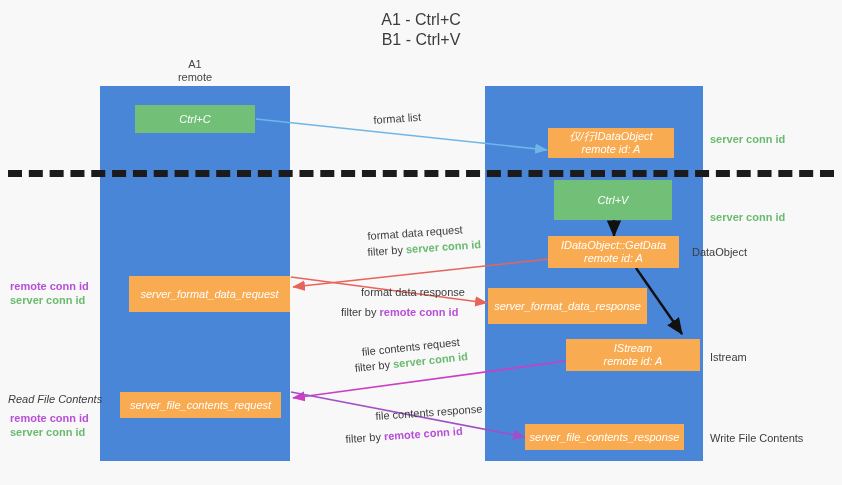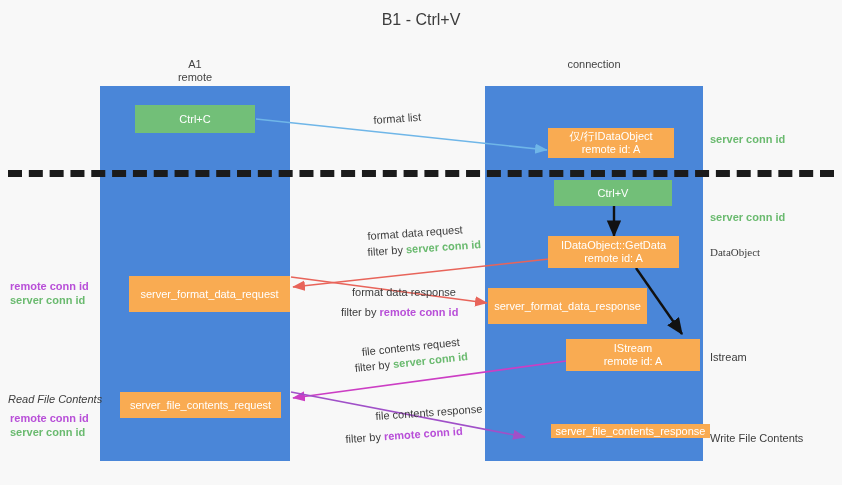--- a/index.html
+++ b/index.html
@@ -16,21 +16,21 @@
     position:absolute;text-align:center;color:#444;
     font-size:11px;line-height:13px;
   }
   .title{
     position:absolute;left:0;top:10px;width:842px;text-align:center;
     color:#3c3c3c;font-size:16px;line-height:20px;
   }
   .box{
     position:absolute;display:flex;align-items:center;justify-content:center;
     flex-direction:column;color:#ffffff;font-size:11px;line-height:13px;
-    text-align:center;box-sizing:border-box;
+    text-align:center;box-sizing:border-box;font-style:italic;
   }
   .box.green{background:#72bf78;}
   .box.orange{background:#f9ab52;}
   .lbl{
     position:absolute;font-size:11px;line-height:14px;color:#3c3c3c;
     white-space:nowrap;
   }
   .lbl.green{color:#6aba6f;font-weight:bold;}
   .lbl.purple{color:#b84fd8;font-weight:bold;}
   .lbl.rot{transform-origin:left top;}
@@ -41,29 +41,29 @@
   }
   .stack{position:absolute;font-size:11px;line-height:14px;white-space:nowrap;}
   .stack div{white-space:nowrap;}
 </style>
 </head>
 <body>
 
 <div id="stage">
 
   <div class="title">
+    <div>A1 - Ctrl+C</div>
     <div>B1 - Ctrl+V</div>
   </div>
 
   <div class="lane-title" style="left:100px;top:58px;width:190px;">
     <div>A1</div>
     <div>remote</div>
   </div>
   <div class="lane-title" style="left:485px;top:58px;width:218px;">
-    <div>connection</div>
   </div>
 
   <div class="lane" style="left:100px;top:86px;width:190px;height:375px;"></div>
   <div class="lane" style="left:485px;top:86px;width:218px;height:375px;"></div>
 
   <svg class="ov" viewBox="0 0 842 485">
     <defs>
       <marker id="mBlue" markerWidth="9" markerHeight="9" refX="7.5" refY="3.2" orient="auto">
         <path d="M0,0 L8,3.2 L0,6.4 z" fill="#6fb6e8"></path>
       </marker>
@@ -98,21 +98,21 @@
 
   <div class="box green" style="left:135px;top:105px;width:120px;height:28px;">
     <span>Ctrl+C</span>
   </div>
 
   <div class="box orange" style="left:548px;top:128px;width:126px;height:30px;">
     <span>仅/行IDataObject</span>
     <span>remote id: A</span>
   </div>
 
-  <div class="box green" style="left:554px;top:180px;width:118px;height:26px;">
+  <div class="box green" style="left:554px;top:180px;width:118px;height:40px;">
     <span>Ctrl+V</span>
   </div>
 
   <div class="box orange" style="left:548px;top:236px;width:131px;height:32px;">
     <span>IDataObject::GetData</span>
     <span>remote id: A</span>
   </div>
 
   <div class="box orange" style="left:566px;top:339px;width:134px;height:32px;">
     <span>IStream</span>
@@ -124,35 +124,35 @@
   </div>
 
   <div class="box orange" style="left:488px;top:288px;width:159px;height:36px;">
     <span>server_format_data_response</span>
   </div>
 
   <div class="box orange" style="left:120px;top:392px;width:161px;height:26px;">
     <span>server_file_contents_request</span>
   </div>
 
-  <div class="box orange" style="left:551px;top:424px;width:159px;height:14px;">
+  <div class="box orange" style="left:525px;top:424px;width:159px;height:26px;">
     <span>server_file_contents_response</span>
   </div>
 
   <div class="dash"></div>
 
   <div class="lbl rot" style="left:373px;top:113px;transform:rotate(-4deg);">format list</div>
 
   <div class="lbl rot" style="left:367px;top:229px;transform:rotate(-4deg);">format data request</div>
   <div class="lbl rot" style="left:367px;top:245px;transform:rotate(-4deg);">
     <span>filter by</span>
     <span class="lbl green" style="position:static;">server conn id</span>
   </div>
 
-  <div class="lbl rot" style="left:352px;top:285px;transform:rotate(0deg);">format data response</div>
+  <div class="lbl rot" style="left:361px;top:285px;transform:rotate(0deg);">format data response</div>
   <div class="lbl rot" style="left:341px;top:305px;transform:rotate(0deg);">
     <span>filter by</span>
     <span class="lbl purple" style="position:static;">remote conn id</span>
   </div>
 
   <div class="lbl rot" style="left:361px;top:345px;transform:rotate(-6deg);">file contents request</div>
   <div class="lbl rot" style="left:354px;top:361px;transform:rotate(-6deg);">
     <span>filter by</span>
     <span class="lbl green" style="position:static;">server conn id</span>
   </div>
@@ -169,17 +169,17 @@
   </div>
 
   <div class="lbl" style="left:8px;top:392px;font-style:italic;">Read File Contents</div>
   <div class="stack" style="left:10px;top:411px;">
     <div class="lbl purple" style="position:static;">remote conn id</div>
     <div class="lbl green" style="position:static;">server conn id</div>
   </div>
 
   <div class="lbl green" style="left:710px;top:132px;">server conn id</div>
   <div class="lbl green" style="left:710px;top:210px;">server conn id</div>
-  <div class="lbl" style="left:710px;top:245px;font-family:Liberation Serif, serif;">DataObject</div>
+  <div class="lbl" style="left:692px;top:245px;">DataObject</div>
   <div class="lbl" style="left:710px;top:350px;">Istream</div>
   <div class="lbl" style="left:710px;top:431px;">Write File Contents</div>
 
 </div>
 
 </body></html>

